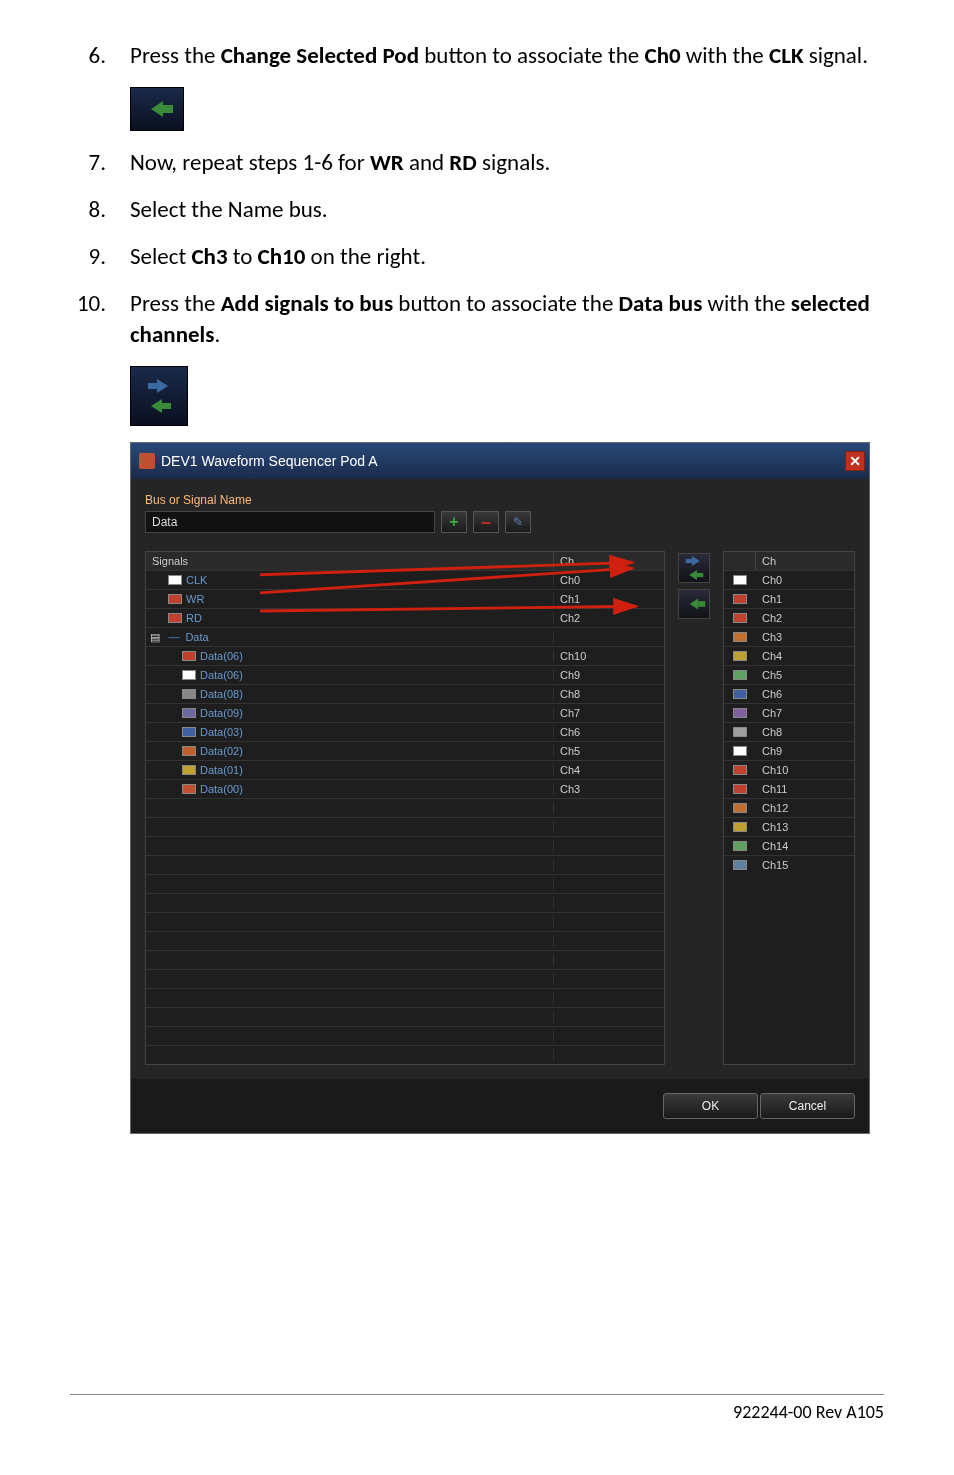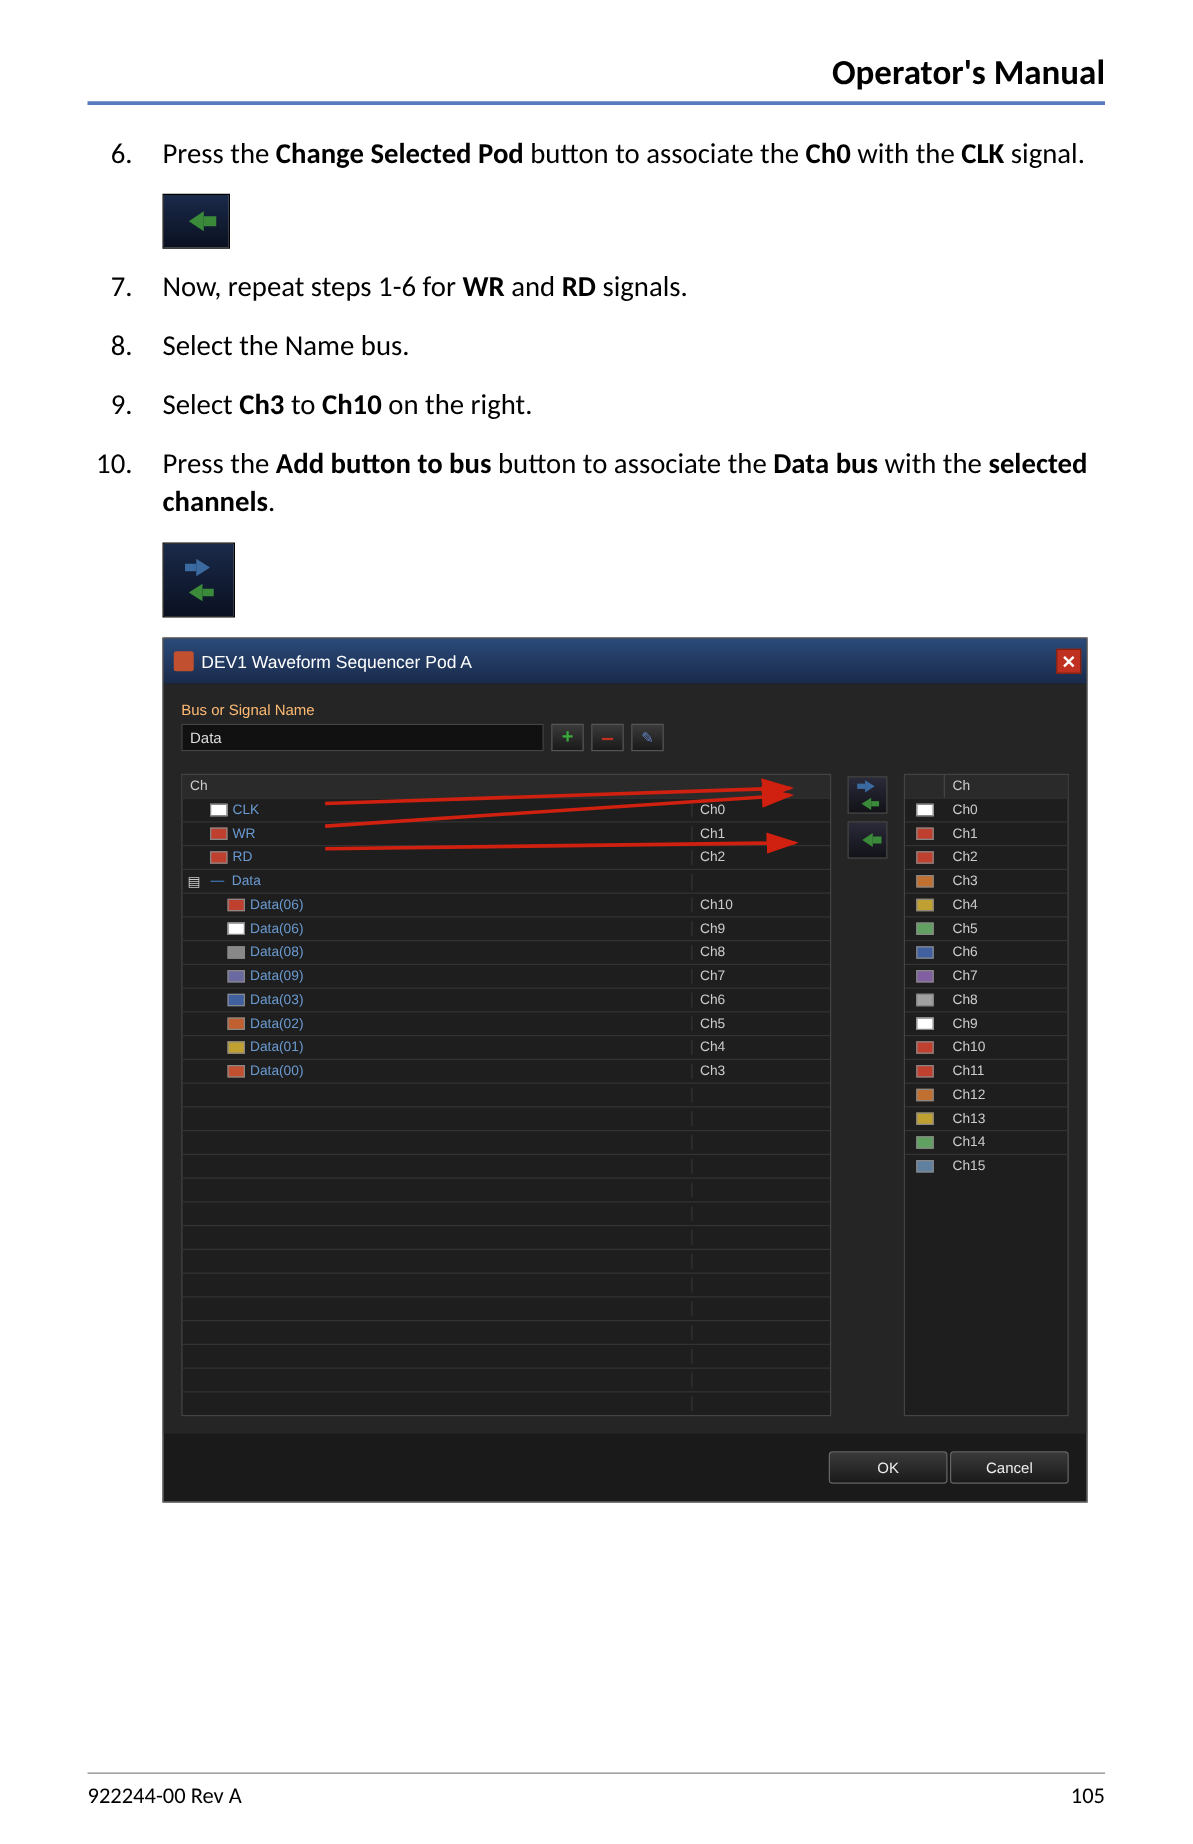--- a/index.html
+++ b/index.html
@@ -264,35 +264,34 @@
     border: 1px solid #666;
     color: #eee;
     font-size: 12px;
     display: flex;
     align-items: center;
     justify-content: center;
     border-radius: 3px;
   }
   .page-footer {
     position: absolute;
-    bottom: 28px;
+    bottom: 52px;
     left: 70px;
     right: 70px;
     border-top: 1px solid #888;
     padding-top: 6px;
     display: flex;
-    justify-content: space-between;
+    justify-content: flex-end;
     font-size: 18px;
   }
 </style>
 </head>
 <body>
 
 <div class="page">
-  <div class="header">Operator's Manual</div>
 
   <div class="step">
     <div class="step-num">6.</div>
     <div class="step-body">
       <span>Press the </span><b>Change Selected Pod</b><span> button to associate the </span><b>Ch0</b><span> with the </span><b>CLK</b><span> signal.</span>
     </div>
   </div>
   <div class="icon-box">
     <div style="position:relative">
       <div class="arrow-left"></div>
@@ -314,21 +313,21 @@
   <div class="step">
     <div class="step-num">9.</div>
     <div class="step-body">
       <span>Select </span><b>Ch3</b><span> to </span><b>Ch10</b><span> on the right.</span>
     </div>
   </div>
 
   <div class="step">
     <div class="step-num">10.</div>
     <div class="step-body">
-      <span>Press the </span><b>Add button to bus</b><span> button to associate the </span><b>Data bus</b><span> with the </span><b>selected channels</b><span>.</span>
+      <span>Press the </span><b>Add signals to bus</b><span> button to associate the </span><b>Data bus</b><span> with the </span><b>selected channels</b><span>.</span>
     </div>
   </div>
   <div class="icon-box large">
     <div class="two-arrows">
       <div style="position:relative;left:3px">
           <div class="arrow-right"></div>
         </div>
       <div style="position:relative;right:3px">
           <div class="arrow-left2"></div>
         </div>
@@ -349,20 +348,21 @@
         <input class="bus-input" value="Data" style="">
         <div class="sq-btn plus">+</div>
         <div class="sq-btn minus">–</div>
         <div class="sq-btn edit">✎</div>
       </div>
 
       <div class="tables-area">
 
         <div class="left-table">
           <div class="thead">
+            <div class="col-sig">Signals</div>
             <div class="col-ch">Ch</div>
           </div>
           <div id="signals-body">
               <div class="row">
                 <div class="col-sig">
                   <span class="tree-indent"></span>
                   <span class="swatch" style="background:#ffffff"></span>
                   <span class="sig-text">CLK</span>
                 </div>
                 <div class="col-ch">Ch0</div>

